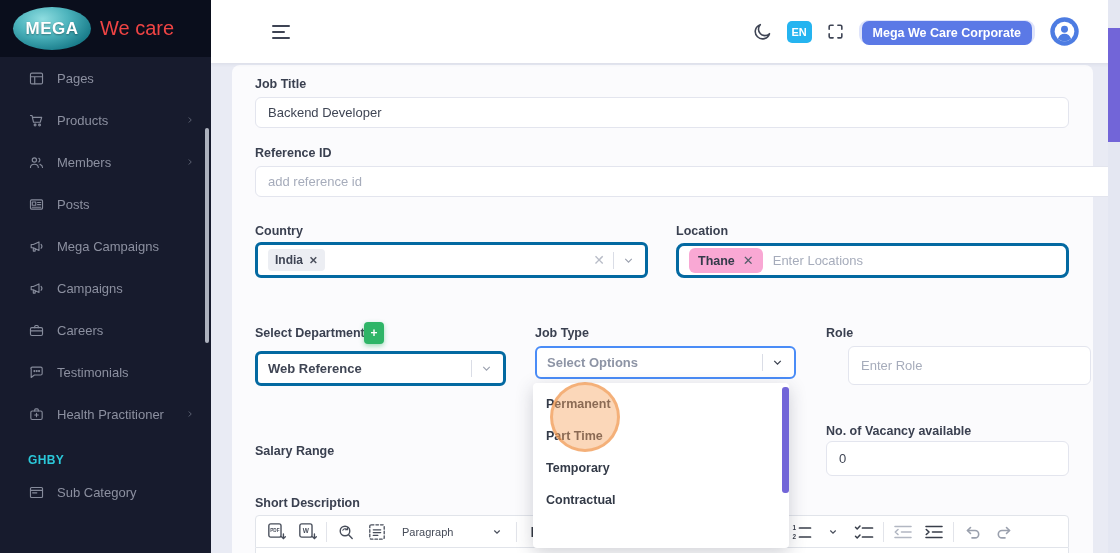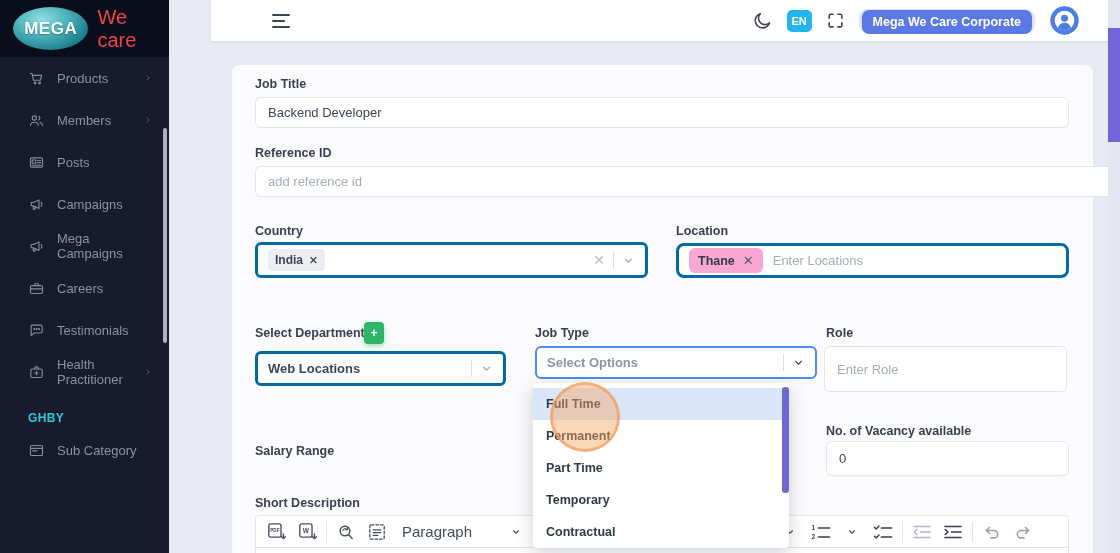--- a/index.html
+++ b/index.html
@@ -1,36 +1,36 @@
 <!DOCTYPE html>
 <html><head>
 <meta charset="utf-8">
 <style>
   * { margin:0; padding:0; box-sizing:border-box; }
   html,body { width:1120px; height:553px; overflow:hidden; font-family:"Liberation Sans", sans-serif; background:#e9ebf4; }
 
   
-  .sidebar { position:absolute; left:0; top:0; width:169px; height:553px; background:#171b2d; z-index:30; }
+  .sidebar { position:absolute; left:0; top:0; width:211px; height:553px; background:#171b2d; z-index:30; }
   .logo-bar { height:57px; background:#0a0e1c; display:flex; align-items:center; padding-left:13px; }
   .logo-ellipse { width:78px; height:43px; border-radius:50%;
      background:radial-gradient(ellipse at 38% 28%, #8fdde0 0%, #4db4bd 38%, #1b7e8c 75%, #0a5160 100%);
      display:flex; align-items:center; justify-content:center; }
   .logo-ellipse span { color:#fff; font-weight:800; font-size:17px; letter-spacing:.5px; text-shadow:0 1px 2px rgba(0,0,0,.35); }
   .logo-tagline { color:#ef4444; font-size:20px; margin-left:9px; font-weight:500; }
   .menu { padding-top:0; }
   .s-item { height:42px; display:flex; align-items:center; padding-left:28px; padding-right:16px; color:#8c90a0; font-size:13px; cursor:pointer; }
   .s-item .ico { width:17px; height:17px; margin-right:12px; flex:0 0 17px; }
   .s-item .ico svg { width:17px; height:17px; stroke:#868b9b; fill:none; stroke-width:1.6; stroke-linecap:round; stroke-linejoin:round; }
   .s-item .chev { margin-left:auto; }
   .s-item .chev svg { width:10px; height:10px; stroke:#6a6f80; fill:none; stroke-width:2; }
   .s-heading { padding:18px 0 4px 28px; font-size:12px; font-weight:700; color:#2bc8d9; letter-spacing:.4px; }
   .side-scroll { position:absolute; right:2px; top:128px; width:4px; height:215px; background:rgba(200,204,216,.85); border-radius:2px; }
 
   
-  .topbar { position:absolute; left:211px; top:0; width:909px; height:41px; background:#fff; z-index:20;
+  .topbar { position:absolute; left:211px; top:0; width:909px; height:63px; background:#fff; z-index:20;
      box-shadow:0 1px 4px rgba(30,35,60,.08); display:flex; align-items:center;padding-left:40px; }
   .hamburger { margin-left:21px; cursor:pointer; }
   .hamburger div { height:2px; background:#3e4454; border-radius:1px; margin:4px 0; }
   .hamburger .h1{ width:18px; } .hamburger .h2{ width:13px; } .hamburger .h3{ width:18px; }
   .top-right { margin-left:auto; display:flex; align-items:center; gap:14px; padding-right:40px; }
   .icon-btn svg { display:block; }
   .lang-badge { width:25px; height:22px; background:#25b4f0; color:#fff; font-size:11px; font-weight:700;
      border-radius:5px; display:flex; align-items:center; justify-content:center; cursor:pointer; }
   .corp-pill { background:#dfe4fb; border-radius:9px; padding:3px; cursor:pointer; }
   .corp-btn { background:#5b79e6; color:#fff; font-size:12.5px; font-weight:700; padding:5px 11px; border-radius:7px; white-space:nowrap; }
@@ -78,37 +78,44 @@
   .dd-scroll { position:absolute; right:0; top:4px; width:7px; height:106px; background:#7265d8; border-radius:3px; }
   .click-ring { position:absolute; left:318px; top:317px; width:70px; height:70px; border-radius:50%;
      background:rgba(246,166,100,.45); border:3px solid rgba(238,145,70,.55); z-index:15; pointer-events:none; }
 
   
   .toolbar { position:absolute; left:23px; top:450px; width:814px; height:33px; background:#fff;
      border:1px solid #e1e4ea; border-radius:4px 4px 0 0; display:flex; align-items:center; padding:0 8px; gap:7px; z-index:1; }
   .tb { display:flex; align-items:center; justify-content:center; height:26px; min-width:24px; cursor:pointer; }
   .tb svg { display:block; }
   .tdiv { width:1px; height:20px; background:#e2e4ea; flex:0 0 1px; }
-  .para { font-size:15px; color:#454b58; display:flex; align-items:center; gap:38px; padding:0 6px; cursor:pointer; }
+  .para { font-size:11px; color:#454b58; display:flex; align-items:center; gap:38px; padding:0 6px; cursor:pointer; }
   .boldb { font-size:15px; font-weight:800; color:#31363f; padding:0 6px; cursor:pointer; }
   .spacer { width:198px; flex:0 0 198px; }
   .editor-body { position:absolute; left:23px; top:483px; width:814px; height:17px; background:#fff; border-left:1px solid #e1e4ea; border-right:1px solid #e1e4ea; }
 </style>
 </head>
 <body>
 
 <nav class="sidebar">
   <div class="logo-bar">
     <div class="logo-ellipse">
       <span>MEGA</span>
     </div>
     <span class="logo-tagline">We care</span>
   </div>
   <div class="menu">
 
+    <div class="s-item">
+      <span class="ico"><svg viewBox="0 0 24 24">
+            <rect x="3.5" y="4.5" width="17" height="15" rx="2"></rect>
+            <path d="M3.5 9.5h17M9.5 9.5v10"></path>
+          </svg></span>
+      <span>Pages</span>
+    </div>
 
     <div class="s-item">
       <span class="ico"><svg viewBox="0 0 24 24">
             <path d="M3.5 5h2.2l2.1 9.5h9.5l2-7H7"></path>
             <circle cx="10" cy="18.5" r="1.3"></circle>
             <circle cx="16.3" cy="18.5" r="1.3"></circle>
           </svg></span>
       <span>Products</span>
       <span class="chev"><svg viewBox="0 0 24 24">
             <path d="M9 6l6 6-6 6"></path>
@@ -133,29 +140,29 @@
             <path d="M13.5 9.2h4.5M13.5 12.2h4.5M6 15.8h12"></path>
           </svg></span>
       <span>Posts</span>
     </div>
 
     <div class="s-item">
       <span class="ico"><svg viewBox="0 0 24 24">
             <path d="M15.5 5.5l-8 3.7H4.5v4.6h3l8 3.7zM7.5 14v4.5h2.6V15"></path>
             <path d="M18.5 9a4.2 4.2 0 0 1 0 5.5"></path>
           </svg></span>
-      <span>Campaigns</span>
+      <span>Mega Campaigns</span>
     </div>
 
     <div class="s-item">
       <span class="ico"><svg viewBox="0 0 24 24">
             <path d="M15.5 5.5l-8 3.7H4.5v4.6h3l8 3.7zM7.5 14v4.5h2.6V15"></path>
             <path d="M18.5 9a4.2 4.2 0 0 1 0 5.5"></path>
           </svg></span>
-      <span>Mega Campaigns</span>
+      <span>Campaigns</span>
     </div>
 
     <div class="s-item">
       <span class="ico"><svg viewBox="0 0 24 24">
             <rect x="3.5" y="8" width="17" height="11" rx="2"></rect>
             <path d="M9.5 8V6.4c0-.8.7-1.4 1.5-1.4h2c.8 0 1.5.6 1.5 1.4V8M3.5 12.5h17"></path>
           </svg></span>
       <span>Careers</span>
     </div>
 
@@ -257,46 +264,46 @@
       <span class="chip2">
         <span>Thane</span>
         <span class="x">✕</span>
       </span>
       <span class="chip-ph">Enter Locations</span>
     </div>
 
     <label class="flabel" style="left:23px; top:261px;">Select Department</label>
     <span class="add-btn" style="left:132px; top:257px;">+</span>
     <div class="selectbox" style="left:23px; top:286px; width:251px; height:35px;">
-      <span class="val">Web Locations</span>
+      <span class="val">Web Reference</span>
       <span class="right">
         <span class="vdiv"></span>
         <span class="chev-d">
             <svg viewBox="0 0 24 24">
               <path d="M6 9l6 6 6-6"></path>
             </svg>
           </span>
       </span>
     </div>
 
     <label class="flabel" style="left:303px; top:261px;">Job Type</label>
-    <div class="selectbox jobtype" style="left:303px; top:281px; width:282px; height:33px;gap:37px;">
+    <div class="selectbox jobtype" style="left:303px; top:281px; width:261px; height:33px;gap:37px;">
       <span class="ph">Select Options</span>
       <span class="right">
         <span class="vdiv"></span>
         <span class="chev-d chev-dark">
             <svg viewBox="0 0 24 24">
               <path d="M6 9l6 6 6-6"></path>
             </svg>
           </span>
       </span>
     </div>
 
     <label class="flabel" style="left:594px; top:261px;">Role</label>
-    <input class="tinput" style="left: 592px; top: 281px; width: 243px; height: 46px;" placeholder="Enter Role">
+    <input class="tinput" style="left: 616px; top: 281px; width: 243px; height: 39px;" placeholder="Enter Role">
 
     <label class="flabel" style="left:23px; top:359px;margin-top:20px;">Salary Range</label>
 
     <label class="flabel" style="left:594px; top:359px;">No. of Vacancy available</label>
     <input class="tinput" style="left: 594px; top: 376px; width: 243px; height: 35px;" value="0">
 
     <label class="flabel" style="left:23px; top:431px;">Short Description</label>
 
     <div class="toolbar">
       <span class="tb">
@@ -382,21 +389,20 @@
       <span class="tb">
         <svg width="20" height="20" viewBox="0 0 20 20" fill="none" stroke="#9aa0ad" stroke-width="1.6" stroke-linecap="round" stroke-linejoin="round">
             <path d="M15.5 8.5H8a3.7 3.7 0 0 0 0 7.4h3"></path>
             <path d="M12.5 5.5l3 3-3 3"></path>
           </svg>
       </span>
     </div>
     <div class="editor-body"></div>
 
     <div class="dropdown">
-      <div class="opt hl">Full Time</div>
       <div class="opt">Permanent</div>
       <div class="opt">Part Time</div>
       <div class="opt">Temporary</div>
       <div class="opt">Contractual</div>
       <div class="dd-scroll"></div>
     </div>
     <div class="click-ring"></div>
 
   </div>
 </main>

